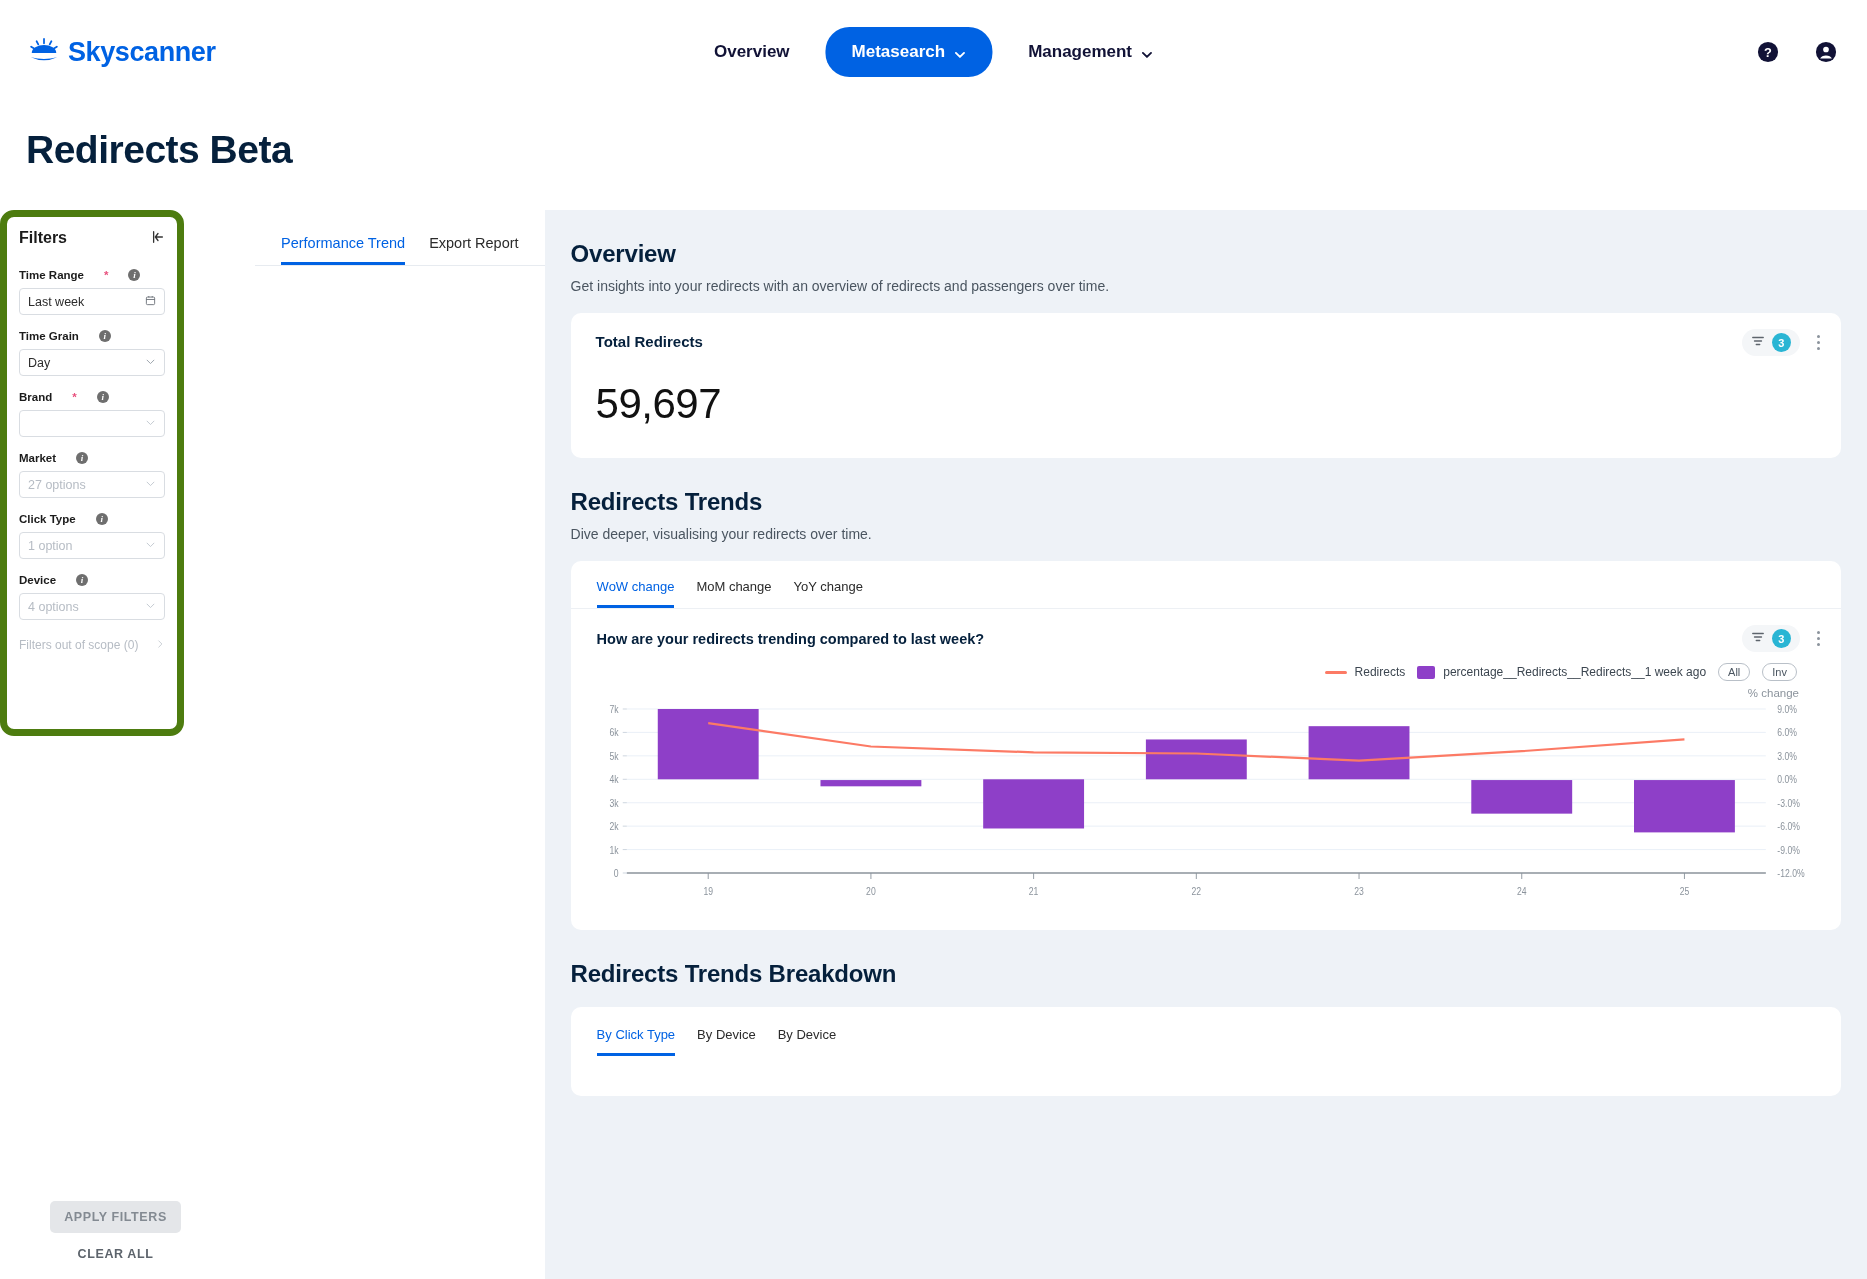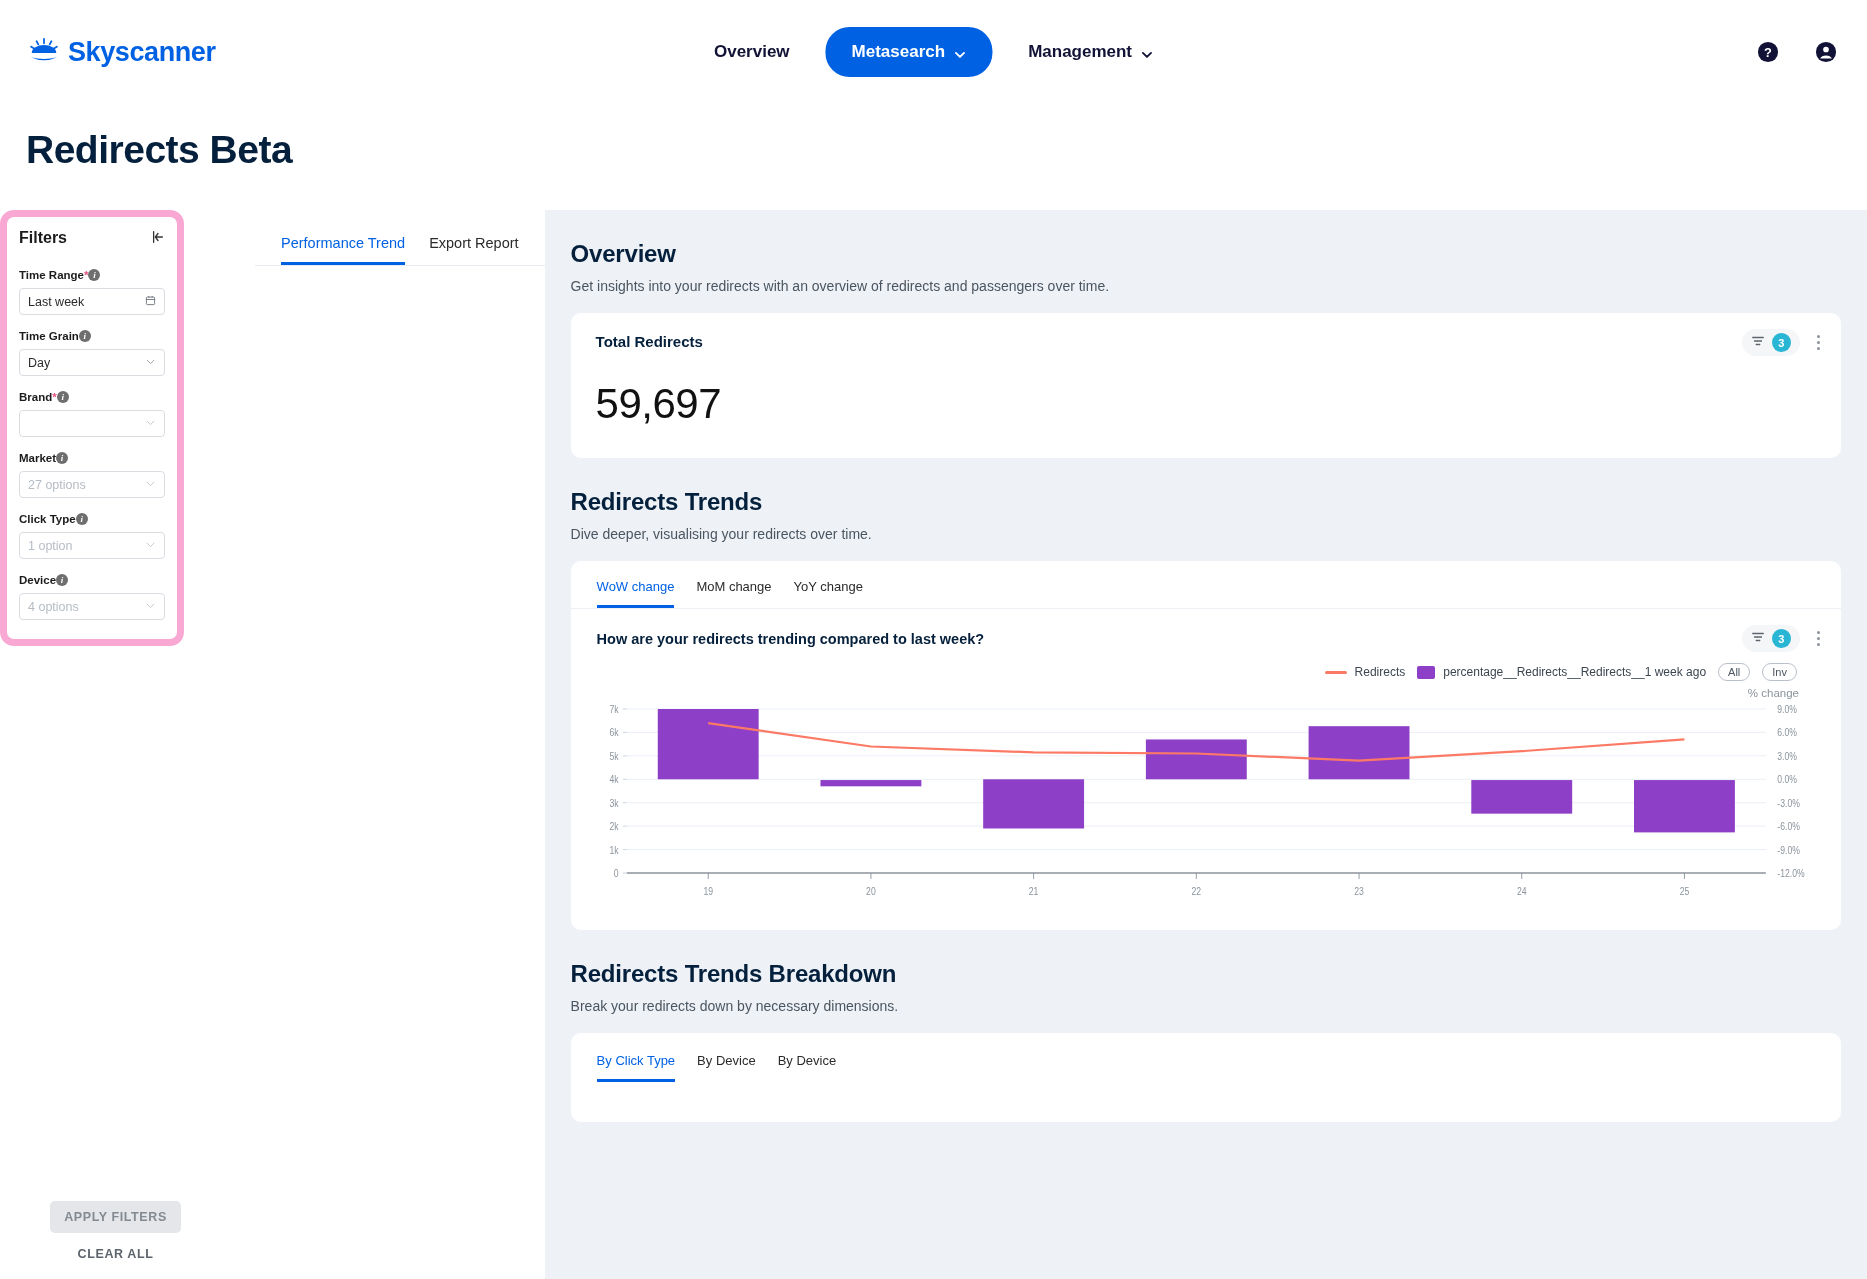--- a/index.html
+++ b/index.html
@@ -51,35 +51,35 @@
   
   .body-wrap { display: flex; height: 1079px; margin-top: 38px; }
 
   
   .sidebar {
     width: 231px; position: relative; flex: 0 0 231px;
     background: #fff;
   }
   .filters-panel {
     position: absolute; top: 0; left: 0;
-    width: 184px; height: 436px;
-    border: 7px solid #f9a8d4; border-radius: 14px;
+    width: 184px; height: 526px;
+    border: 7px solid #4d7c0f; border-radius: 14px;
     background: #fff; padding: 12px 12px 0 12px;
     overflow: hidden;
   }
   .filters-head {
     display: flex; align-items: center; justify-content: space-between;
     margin-bottom: 22px;
   }
   .filters-title { font-size: 16px; font-weight: 700; color: #1b1b1b; }
   .collapse-btn { font-size: 15px; color: #333; cursor: pointer; line-height: 1; }
   .fgroup { margin-bottom: 15px; }
   .flabel {
     font-size: 11.5px; font-weight: 700; color: #1b1b1b;
-    display: flex; align-items: flex-start; gap: 0; margin-bottom: 7px;
+    display: flex; align-items: flex-start; gap: 20px; margin-bottom: 7px;
   }
   .req { color: #e8507d; font-weight: 700; }
   .info-dot {
     width: 12px; height: 12px; border-radius: 50%;
     background: #6e6e6e; color: #fff; font-size: 9px; font-weight: 700;
     display: inline-flex; align-items: center; justify-content: center;
     font-style: italic; font-family: "Liberation Serif", serif;
   }
   .fctl {
     height: 27px; border: 1px solid #d9dde2; border-radius: 4px;
@@ -529,21 +529,20 @@
                 <text x="1133.4285714285716" y="194" class="xtick">24</text>
                 <line x1="1331.142857142857" x2="1331.142857142857" y1="172" y2="178" stroke="#8b939c" stroke-width="1"></line>
                 <text x="1331.142857142857" y="194" class="xtick">25</text>
               </g>
           </svg>
         </div>
       </div>
 
       <div style="margin-top:30px">
         <div class="sec-title">Redirects Trends Breakdown</div>
-        <div class="sec-sub">Break your redirects down by necessary dimensions.</div>
       </div>
 
       <div class="card">
         <div class="bd-tabs">
           <div class="stab active"><span>By Click Type</span></div>
           <div class="stab"><span>By Device</span></div>
           <div class="stab"><span>By Device</span></div>
         </div>
         <div style="height:40px"></div>
       </div>

